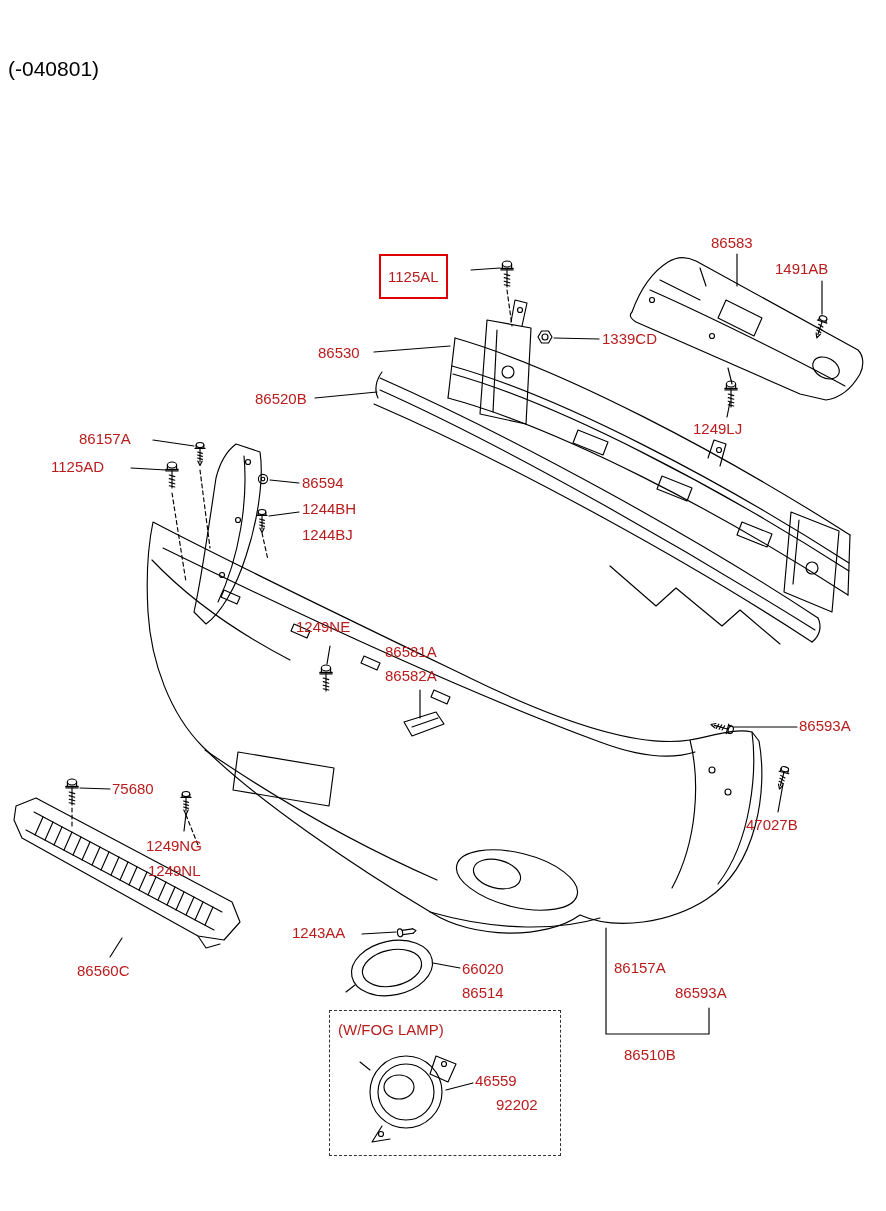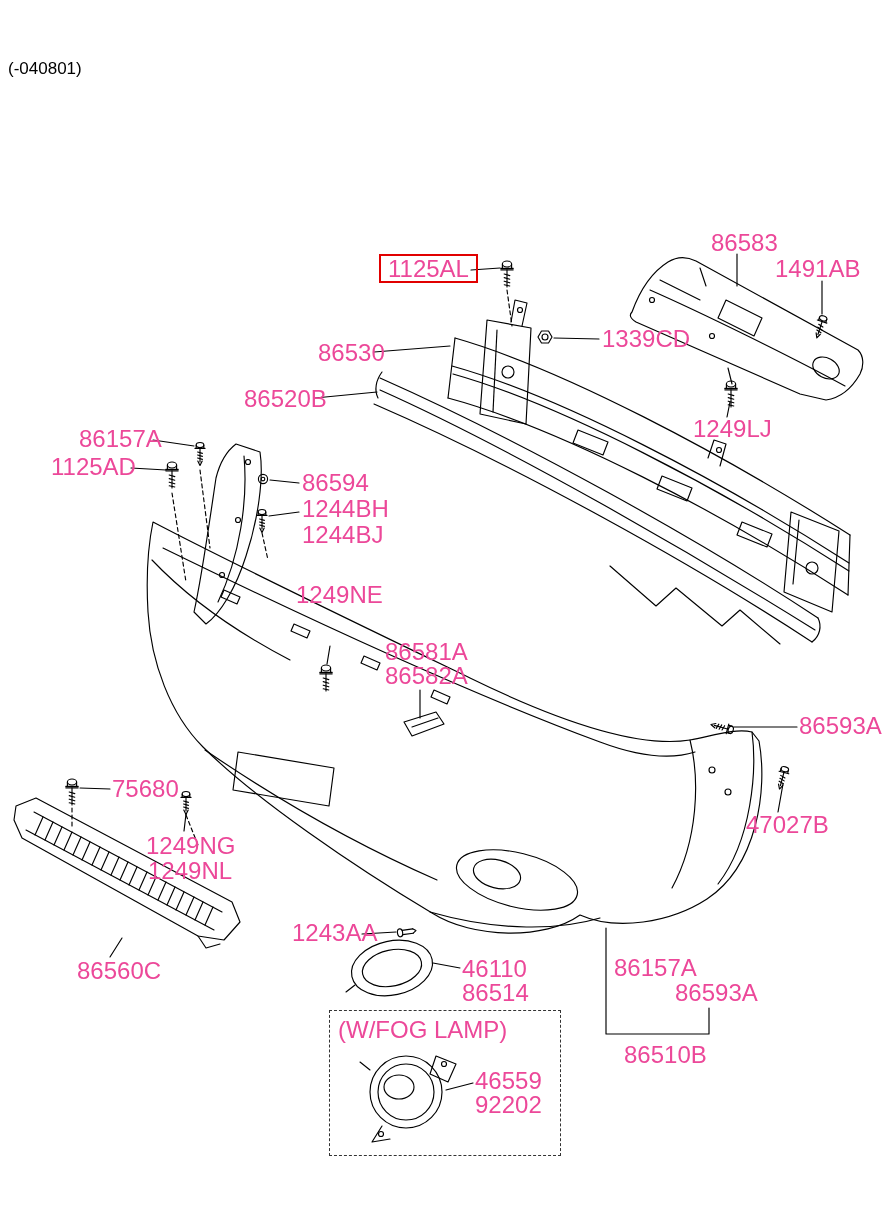--- a/index.html
+++ b/index.html
@@ -1,23 +1,23 @@
 <!DOCTYPE html>
 <html><head>
 <meta charset="utf-8">
 <style>
   * { margin:0; padding:0; box-sizing:border-box; }
   html,body { background:#ffffff; }
   body { font-family:"Liberation Sans", sans-serif; color:#000; }
   .stage { position:relative; width:886px; height:1211px; background:#fff; overflow:hidden; }
   svg.art { position:absolute; left:0; top:0; stroke:#000; stroke-width:1.15; fill:none;
             stroke-linecap:round; stroke-linejoin:round; }
-  .callout { position:absolute; font-size:24px; line-height:24px; color:#ec4899; white-space:nowrap; }
-  .callout.highlight { border:2px solid #e10000; padding:0 7px; line-height:25px; }
-  .rev-code { position:absolute; font-size:17px; line-height:26px; }
+  .callout { position:absolute; font-size:15px; line-height:24px; color:#b91c1c; white-space:nowrap; }
+  .callout.highlight { border:2px solid #e10000; padding:8px 7px; line-height:25px; }
+  .rev-code { position:absolute; font-size:21px; line-height:26px; }
   .optbox { position:absolute; border:1.6px dashed #333; background:transparent; }
   .dashed { stroke-dasharray:4 3; }
 </style>
 </head>
 <body>
 
 <div class="stage">
 
   <svg class="art" width="886" height="1211" viewBox="0 0 886 1211">
     <defs>
@@ -225,41 +225,41 @@
   </svg>
 
   <div class="rev-code" style="left:8px; top:56px">(-040801)</div>
 
   <div class="callout highlight" style="left:379px; top:254px">1125AL</div>
 
   <div class="callout" style="left:711px; top:231px">86583</div>
   <div class="callout" style="left:775px; top:257px">1491AB</div>
   <div class="callout" style="left:602px; top:327px">1339CD</div>
   <div class="callout" style="left:318px; top:341px">86530</div>
-  <div class="callout" style="left:244px; top:387px">86520B</div>
+  <div class="callout" style="left:255px; top:387px">86520B</div>
   <div class="callout" style="left:693px; top:417px">1249LJ</div>
   <div class="callout" style="left:79px; top:427px">86157A</div>
   <div class="callout" style="left:51px; top:455px">1125AD</div>
   <div class="callout" style="left:302px; top:471px">86594</div>
   <div class="callout" style="left:302px; top:497px">1244BH</div>
   <div class="callout" style="left:302px; top:523px">1244BJ</div>
-  <div class="callout" style="left:296px; top:583px">1249NE</div>
+  <div class="callout" style="left:296px; top:615px">1249NE</div>
   <div class="callout" style="left:385px; top:640px">86581A</div>
   <div class="callout" style="left:385px; top:664px">86582A</div>
   <div class="callout" style="left:799px; top:714px">86593A</div>
   <div class="callout" style="left:112px; top:777px">75680</div>
   <div class="callout" style="left:746px; top:813px">47027B</div>
   <div class="callout" style="left:146px; top:834px">1249NG</div>
   <div class="callout" style="left:148px; top:859px">1249NL</div>
   <div class="callout" style="left:292px; top:921px">1243AA</div>
-  <div class="callout" style="left:462px; top:957px">46110</div>
+  <div class="callout" style="left:462px; top:957px">66020</div>
   <div class="callout" style="left:462px; top:981px">86514</div>
   <div class="callout" style="left:77px; top:959px">86560C</div>
   <div class="callout" style="left:614px; top:956px">86157A</div>
   <div class="callout" style="left:675px; top:981px">86593A</div>
   <div class="callout" style="left:624px; top:1043px">86510B</div>
 
   <div class="optbox" style="left:329px; top:1010px; width:232px; height:146px"></div>
   <div class="callout" style="left:338px; top:1018px">(W/FOG LAMP)</div>
   <div class="callout" style="left:475px; top:1069px">46559</div>
-  <div class="callout" style="left:475px; top:1093px">92202</div>
+  <div class="callout" style="left:496px; top:1093px">92202</div>
 
 </div>
 
 </body></html>

